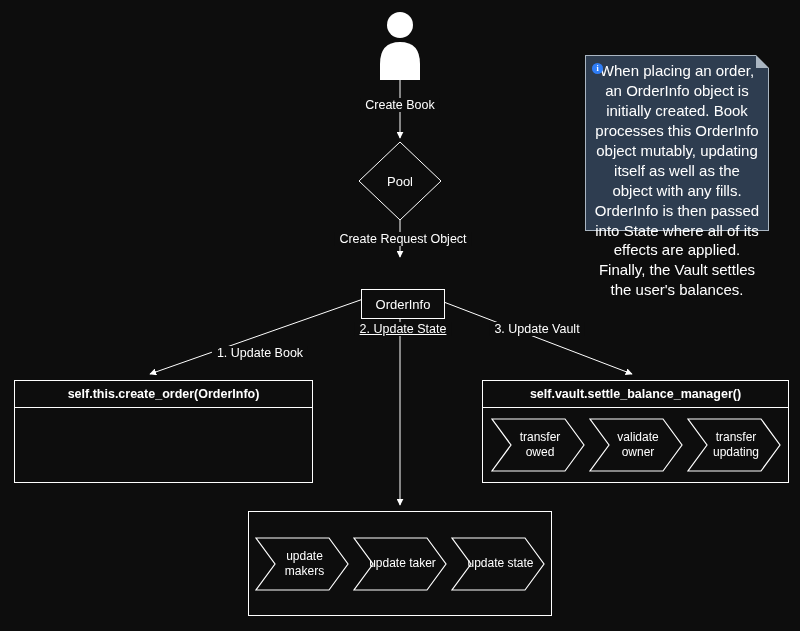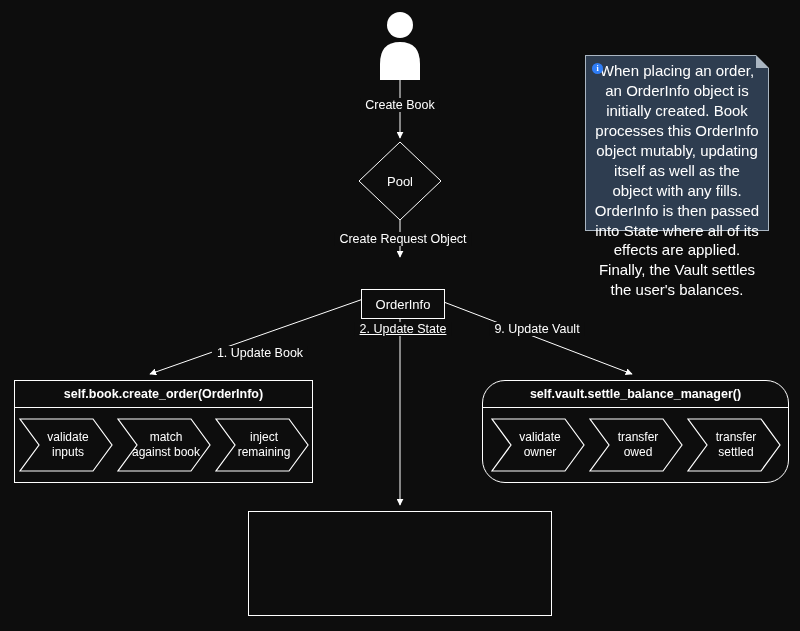--- a/index.html
+++ b/index.html
@@ -78,80 +78,80 @@
 
   <svg class="abs" style="left:372px;top:10px;z-index:2;" width="56" height="72">
     <circle cx="28" cy="15" r="13" fill="#ffffff"></circle>
     <path d="M8,70 L8,54 Q8,32 28,32 Q48,32 48,54 L48,70 Z" fill="#ffffff"></path>
   </svg>
 
   <div class="edge-label" style="left:400px;top:98px;">Create Book</div>
   <div class="edge-label" style="left:403px;top:232px;">Create Request Object</div>
   <div class="edge-label" style="left:260px;top:322px;margin-top:24px;">1. Update Book</div>
   <div class="edge-label" style="left:403px;top:322px;text-decoration:underline;">2. Update State</div>
-  <div class="edge-label" style="left:537px;top:322px;">9. Update Vault</div>
+  <div class="edge-label" style="left:537px;top:322px;">3. Update Vault</div>
 
   <div class="diamond-wrap" style="left:358px;top:141px;width:84px;height:80px;">
     <svg width="84" height="80">
       <polygon points="42,1 83,40 42,79 1,40" fill="#0d0d0d" stroke="#ffffff" stroke-width="1"></polygon>
     </svg>
     <div class="diamond-label">Pool</div>
   </div>
 
   <div class="node-rect" style="left:361px;top:261px;width:82px;height:28px;margin-top:28px;">OrderInfo</div>
 
   <div class="process-box" style="left:14px;top:380px;width:297px;height:101px;">
-    <div class="process-title">self.book.create_order(OrderInfo)</div>
+    <div class="process-title">self.this.create_order(OrderInfo)</div>
+  </div>
+
+  <div class="process-box" style="left:482px;top:380px;width:305px;height:101px;">
+    <div class="process-title">self.vault.settle_balance_manager()</div>
     <div class="chevrons">
       <div class="chevron">
         <svg width="94" height="54">
           <polygon points="1,1 74,1 93,27 74,53 1,53 20,27" fill="#0d0d0d" stroke="#ffffff" stroke-width="1.2"></polygon>
         </svg>
-        <span class="lbl">validate inputs</span>
+        <span class="lbl">transfer owed</span>
       </div>
-      <div class="chevron">
-        <svg width="94" height="54">
-          <polygon points="1,1 74,1 93,27 74,53 1,53 20,27" fill="#0d0d0d" stroke="#ffffff" stroke-width="1.2"></polygon>
-        </svg>
-        <span class="lbl">match against book</span>
-      </div>
-      <div class="chevron">
-        <svg width="94" height="54">
-          <polygon points="1,1 74,1 93,27 74,53 1,53 20,27" fill="#0d0d0d" stroke="#ffffff" stroke-width="1.2"></polygon>
-        </svg>
-        <span class="lbl">inject remaining</span>
-      </div>
-    </div>
-  </div>
-
-  <div class="process-box" style="left:482px;top:380px;width:305px;height:101px;border-radius:23px;">
-    <div class="process-title">self.vault.settle_balance_manager()</div>
-    <div class="chevrons">
       <div class="chevron">
         <svg width="94" height="54">
           <polygon points="1,1 74,1 93,27 74,53 1,53 20,27" fill="#0d0d0d" stroke="#ffffff" stroke-width="1.2"></polygon>
         </svg>
         <span class="lbl">validate owner</span>
       </div>
       <div class="chevron">
         <svg width="94" height="54">
           <polygon points="1,1 74,1 93,27 74,53 1,53 20,27" fill="#0d0d0d" stroke="#ffffff" stroke-width="1.2"></polygon>
         </svg>
-        <span class="lbl">transfer owed</span>
+        <span class="lbl">transfer updating</span>
+      </div>
+    </div>
+  </div>
+
+  <div class="process-box" style="left:248px;top:511px;width:302px;height:103px;">
+    <div class="chevrons">
+      <div class="chevron">
+        <svg width="94" height="54">
+          <polygon points="1,1 74,1 93,27 74,53 1,53 20,27" fill="#0d0d0d" stroke="#ffffff" stroke-width="1.2"></polygon>
+        </svg>
+        <span class="lbl">update makers</span>
       </div>
       <div class="chevron">
         <svg width="94" height="54">
           <polygon points="1,1 74,1 93,27 74,53 1,53 20,27" fill="#0d0d0d" stroke="#ffffff" stroke-width="1.2"></polygon>
         </svg>
-        <span class="lbl">transfer settled</span>
+        <span class="lbl">update taker</span>
+      </div>
+      <div class="chevron">
+        <svg width="94" height="54">
+          <polygon points="1,1 74,1 93,27 74,53 1,53 20,27" fill="#0d0d0d" stroke="#ffffff" stroke-width="1.2"></polygon>
+        </svg>
+        <span class="lbl">update state</span>
       </div>
     </div>
-  </div>
-
-  <div class="process-box" style="left:248px;top:511px;width:302px;height:103px;">
   </div>
 
   <div class="note">
     <div class="note-fold"></div>
     <div class="info-icon">i</div>
     <div class="note-text">When placing an order, an OrderInfo object is initially created. Book processes this OrderInfo object mutably, updating itself as well as the object with any fills. OrderInfo is then passed into State where all of its effects are applied. Finally, the Vault settles the user's balances.</div>
   </div>
 
 </div>
 

